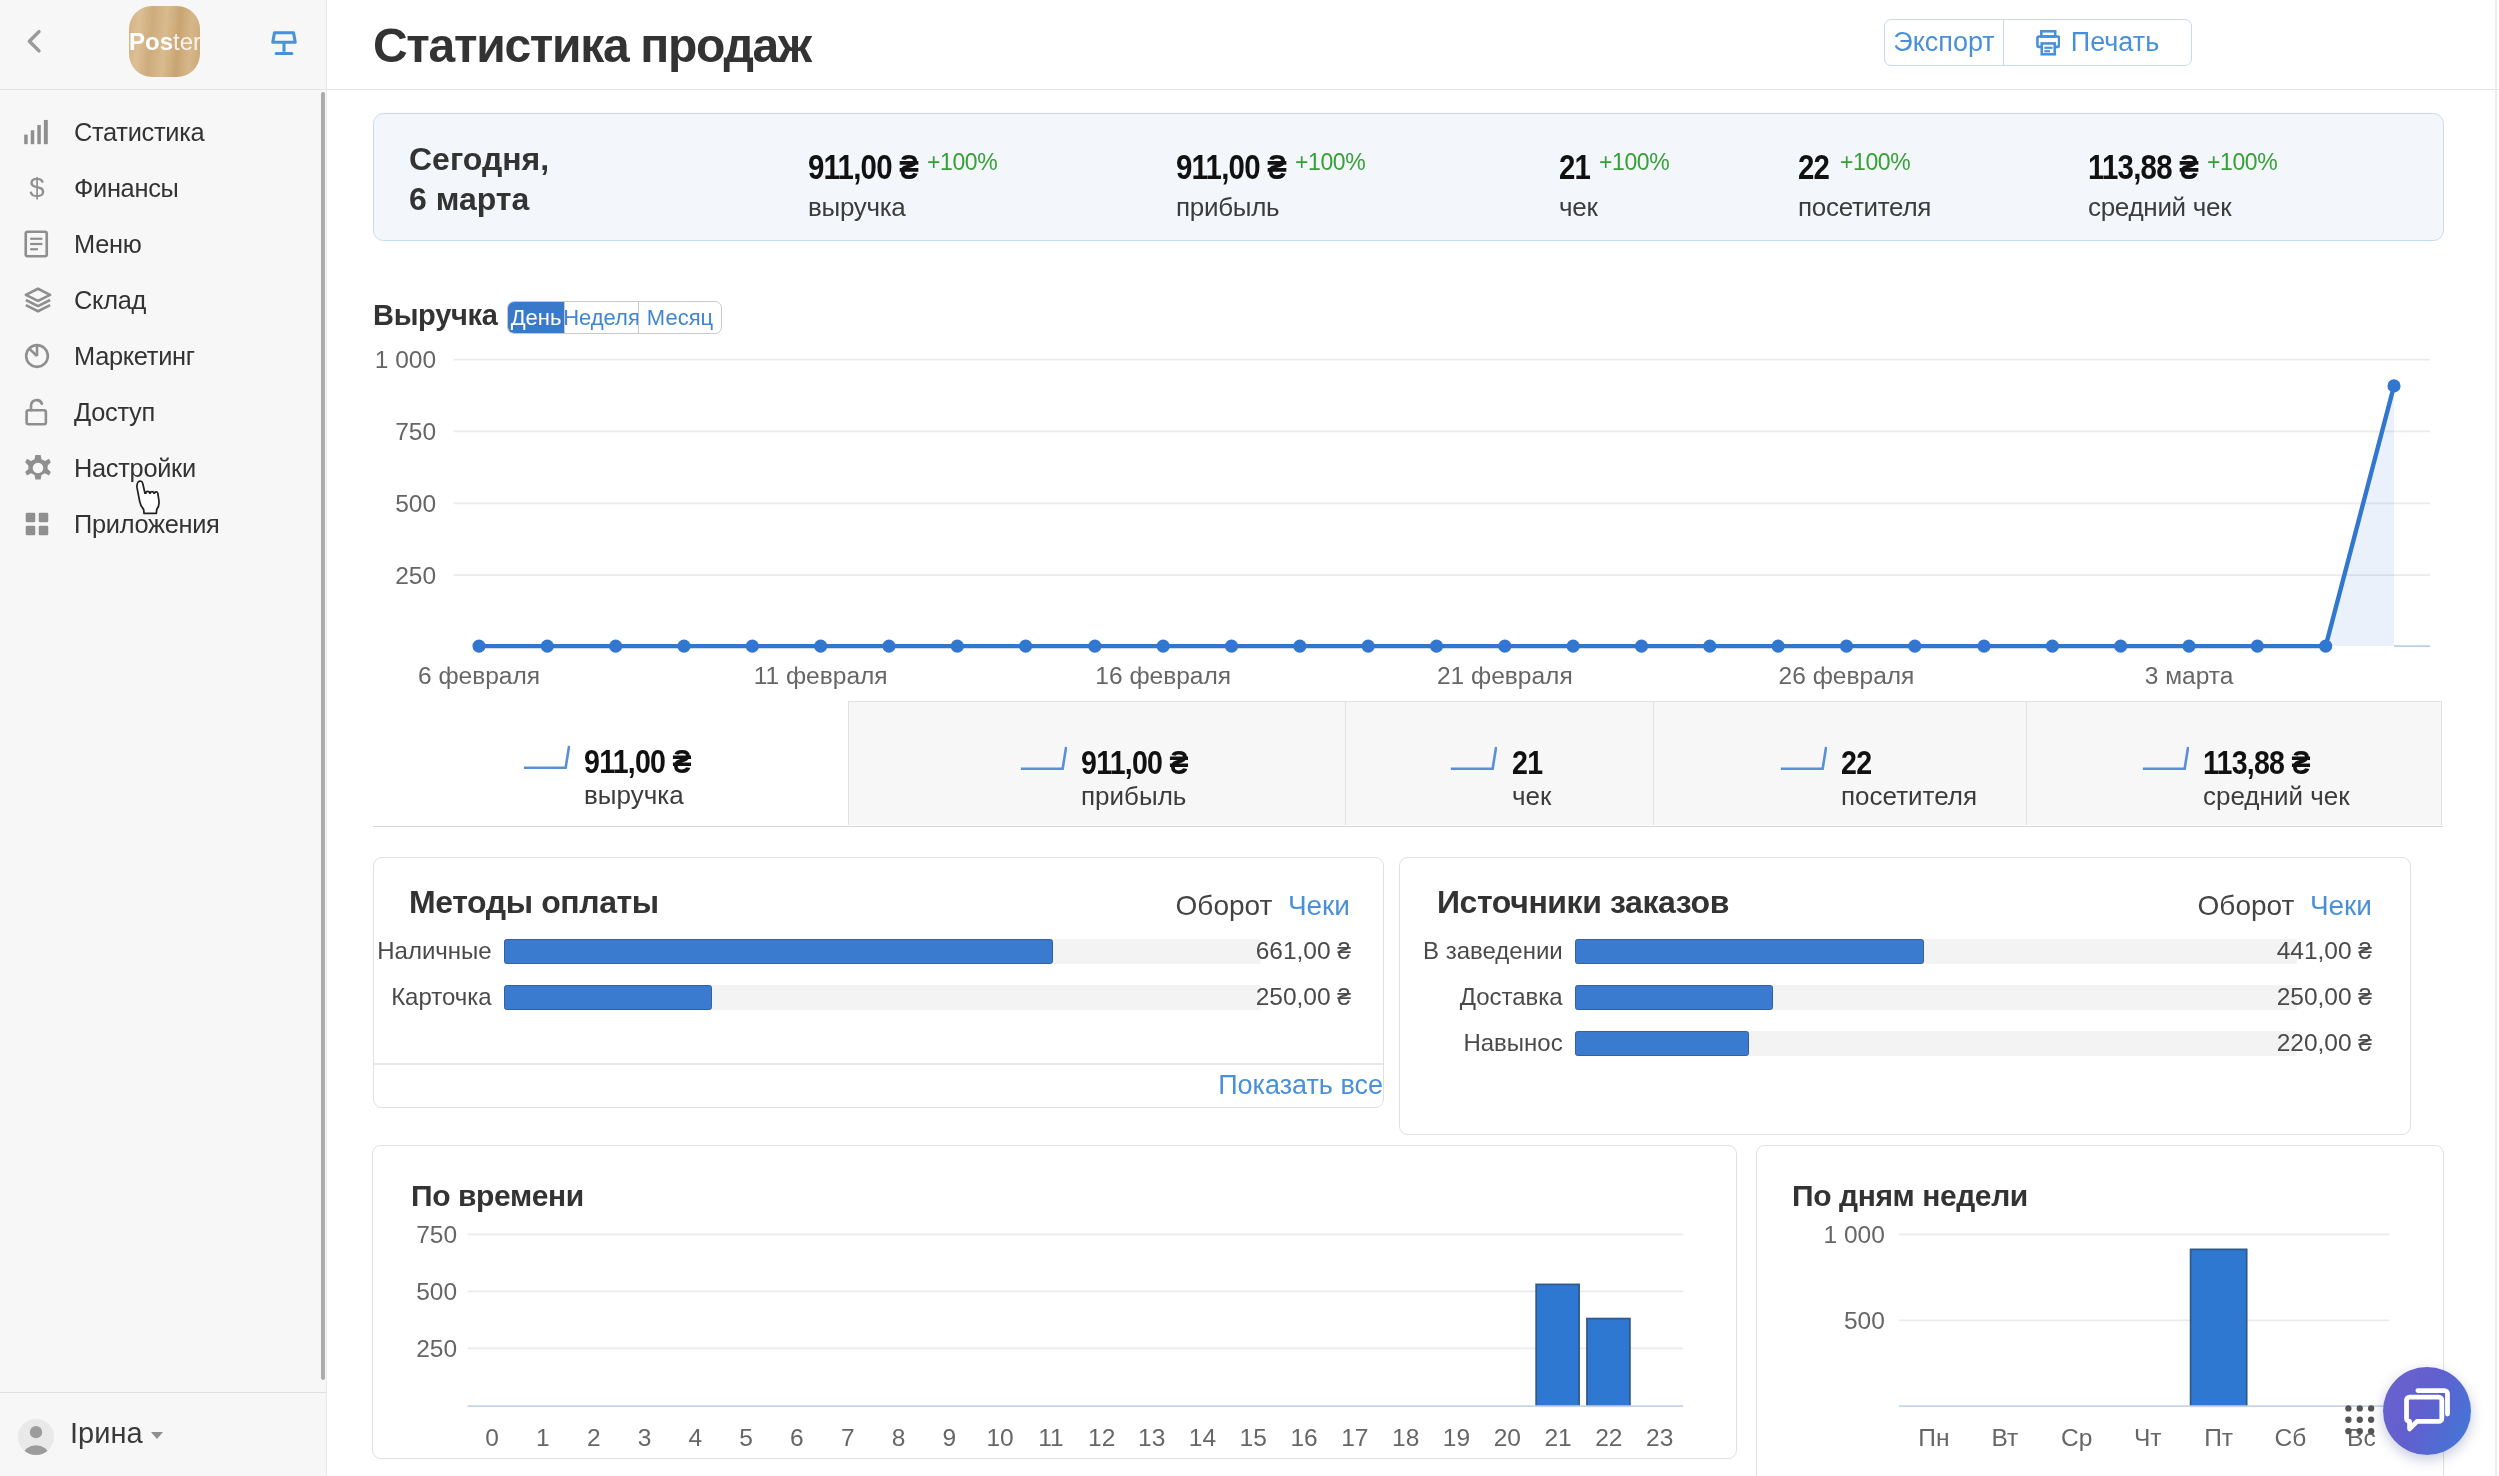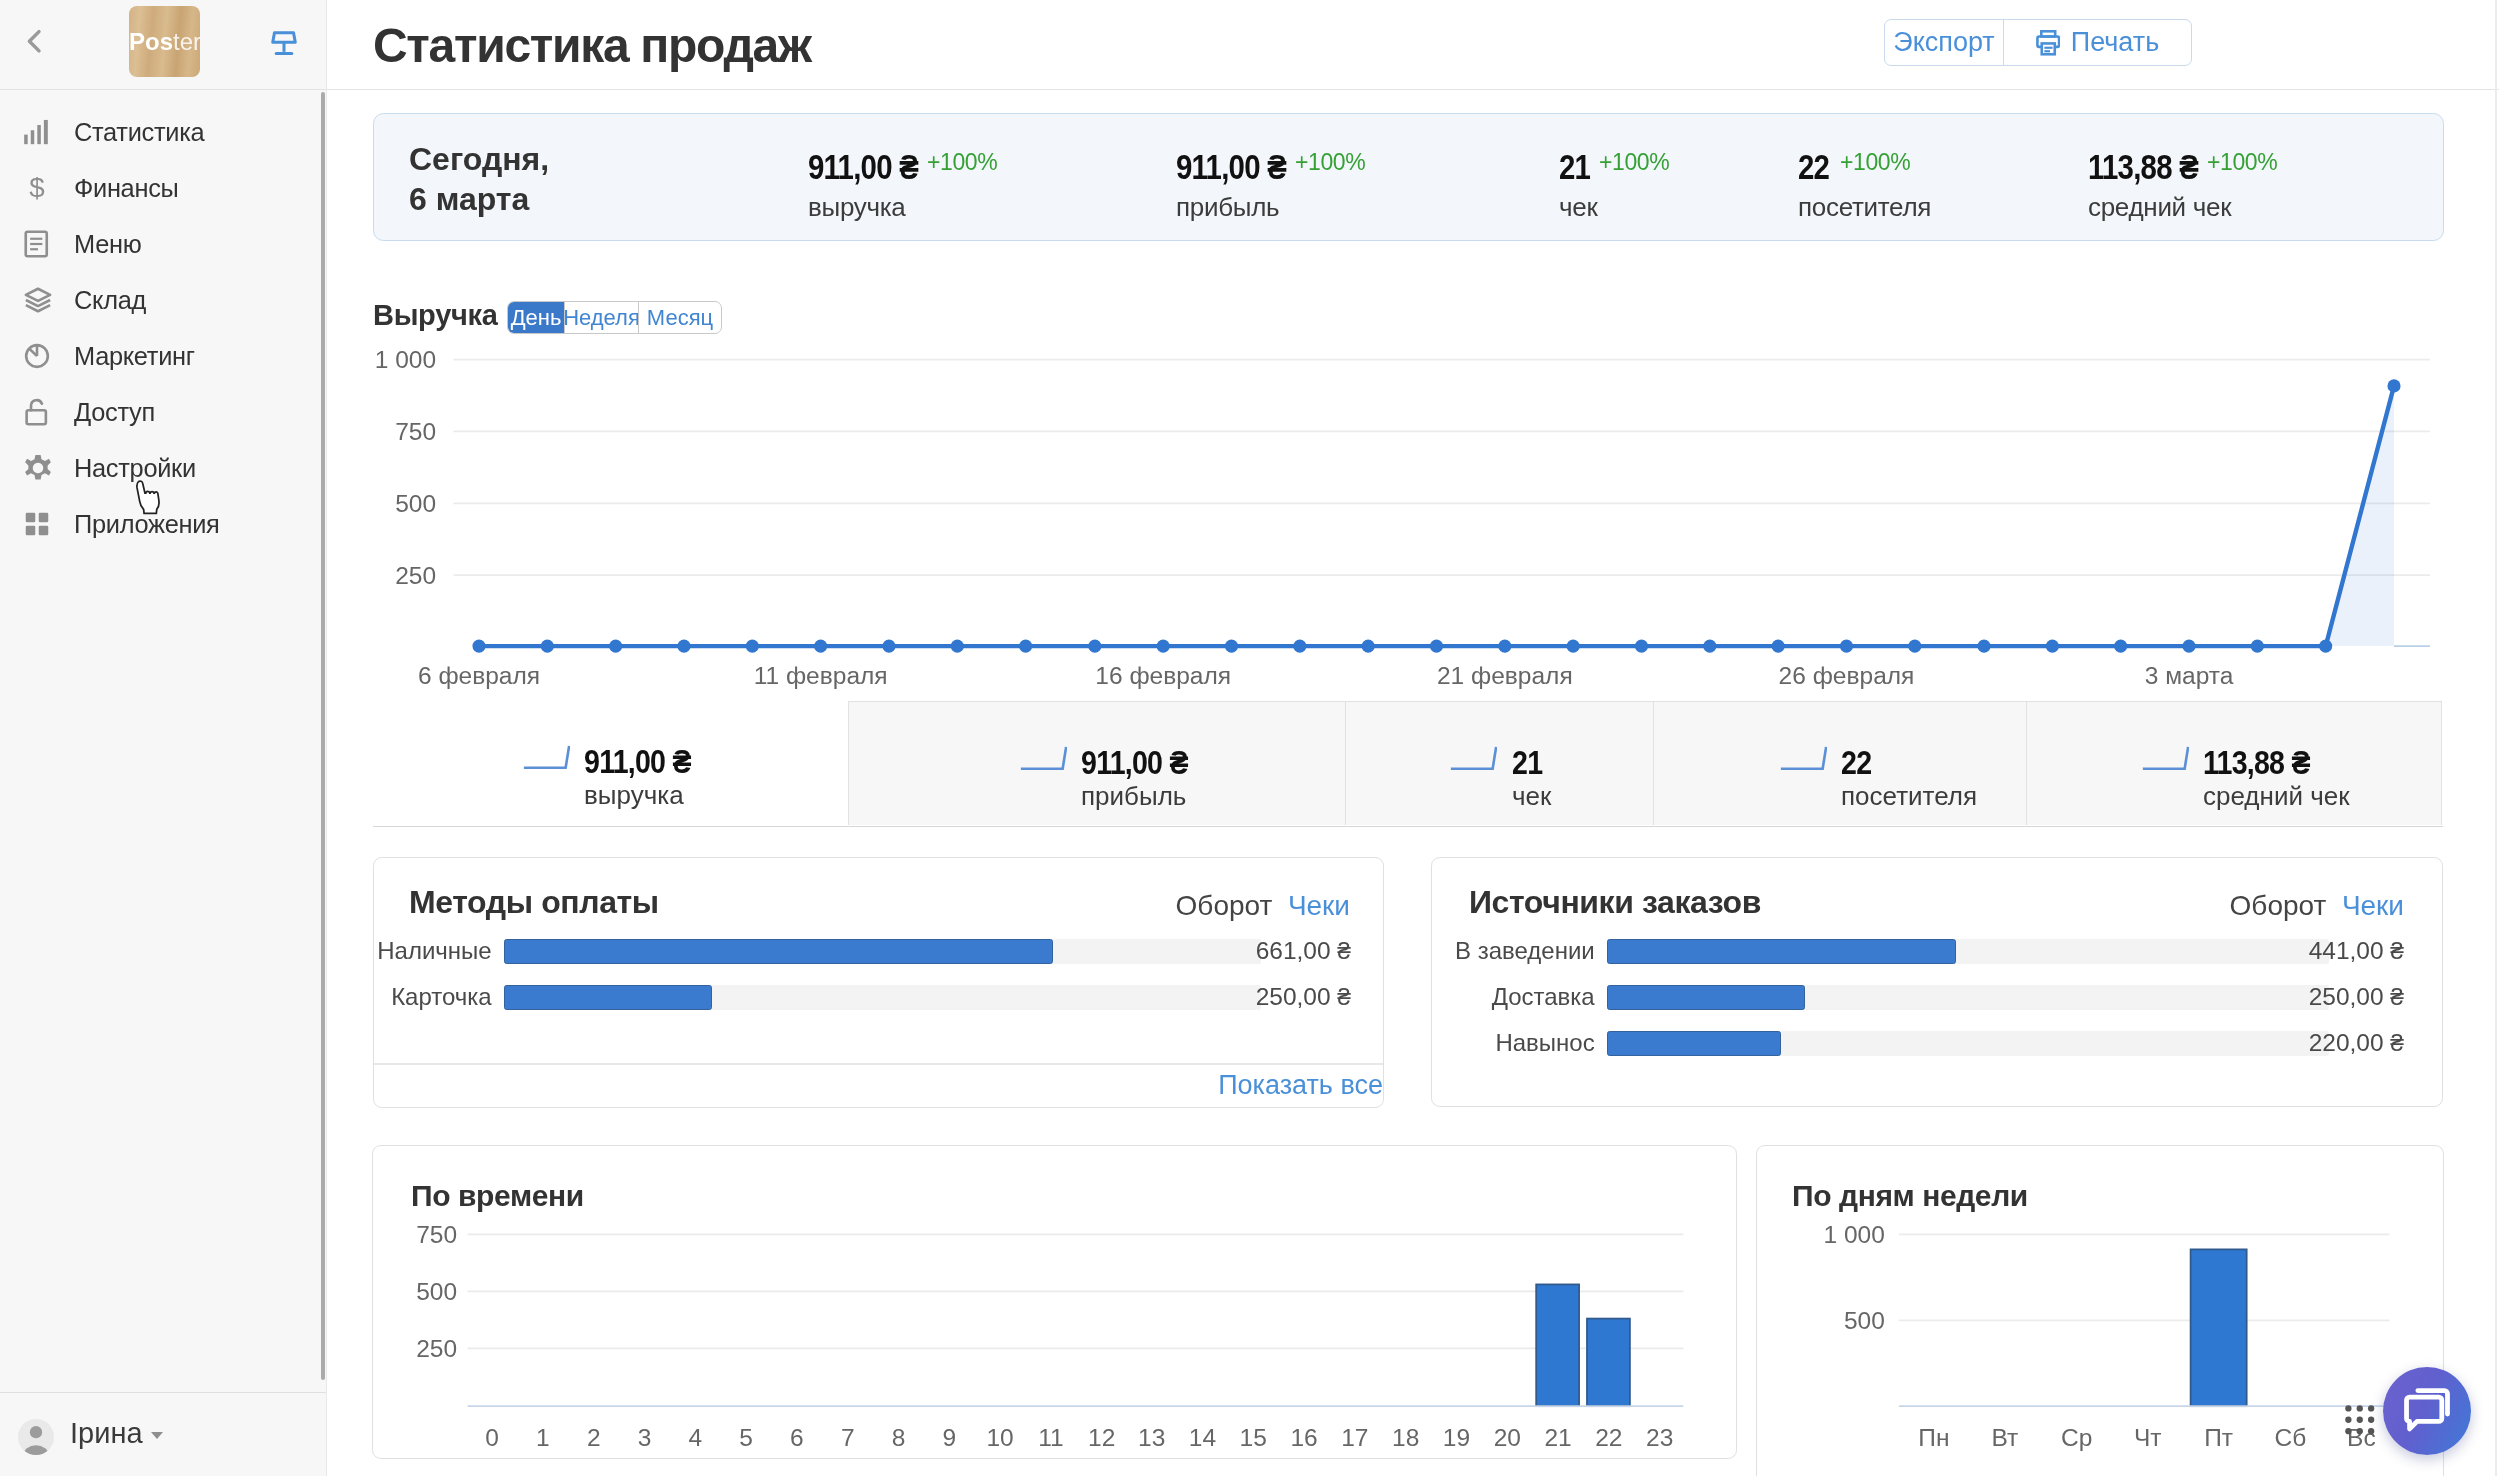--- a/index.html
+++ b/index.html
@@ -1,21 +1,21 @@
 <!DOCTYPE html>
 <html style="font-size:14px"><head><meta charset="utf-8">
 <style>
 *{margin:0;padding:0;box-sizing:border-box}
 html,body{width:2500px;height:1477px;overflow:hidden;background:#fff;
   font-family:"Liberation Sans",sans-serif;color:#333;}
 
 #sidebar{position:absolute;left:0;top:0;width:327px;height:1477px;background:#f7f7f7;border-right:1.8px solid #e9e9e9}
 #sidetop{position:absolute;left:0;top:0;width:100%;height:90px;border-bottom:1.8px solid #e3e3e3}
 #chev{position:absolute;left:24.5px;top:29px;width:17.5px;height:24.5px}
-#logo{position:absolute;left:129px;top:6.1px;width:71px;height:71px;border-radius:8px;
+#logo{position:absolute;left:129px;top:6.1px;width:71px;height:71px;border-radius:23px;
  background:linear-gradient(95deg,#d3b285 0%,#dcbf94 15%,#ceab7c 32%,#d9bb8e 50%,#c9a473 68%,#d6b789 84%,#cba877 100%);
  color:#fff;text-align:center;line-height:71px;font-size:24px;font-weight:700;letter-spacing:0}
 #logo span{font-weight:400;opacity:.85}
 #positn{position:absolute;left:270px;top:31px}
 #scrollthumb{position:absolute;left:321px;top:92px;width:4.4px;height:1288px;background:#ababab;border-radius:2.6px}
 .nav{position:absolute;left:0;top:104px;width:100%}
 .nav .item{height:56px;position:relative}
 .nav .ico{position:absolute;left:24px;top:50%;transform:translateY(-50%)}
 .nav .lbl{position:absolute;left:74px;top:50%;transform:translateY(-50%);font-size:25.4px;color:#333;letter-spacing:-0.3px}
 #user{position:absolute;left:0;top:1392px;width:100%;height:85px;border-top:1.8px solid #e0e0e0}
@@ -235,21 +235,21 @@
     <div class="row" style="left:130px;top:127px;right:32px">
       <div class="rlabel">Карточка</div>
       <div class="rtrack" style="width:757px"></div>
       <div class="rfill" style="width:208px"></div>
       <div class="rval">250,00 ₴</div>
     </div>
     <div class="divider" style="top:205px"></div>
     <div id="showall" style="top:212px">Показать все</div>
   </div>
 
-  <div class="card" id="srccard" style="left:1104px;top:765px;width:1012px;height:250px">
+  <div class="card" id="srccard" style="left:1072px;top:765px;width:1012px;height:278px">
     <div class="ctitle" style="left:37px;top:26px">Источники заказов</div>
     <div class="toplinks" style="right:38px;top:32px">Оборот&nbsp; <a>Чеки</a></div>
     <div class="row" style="left:175px;top:81px;right:38px">
       <div class="rlabel">В заведении</div>
       <div class="rtrack" style="width:722px"></div>
       <div class="rfill" style="width:349px"></div>
       <div class="rval">441,00 ₴</div>
     </div>
     <div class="row" style="left:175px;top:127px;right:38px">
       <div class="rlabel">Доставка</div>

